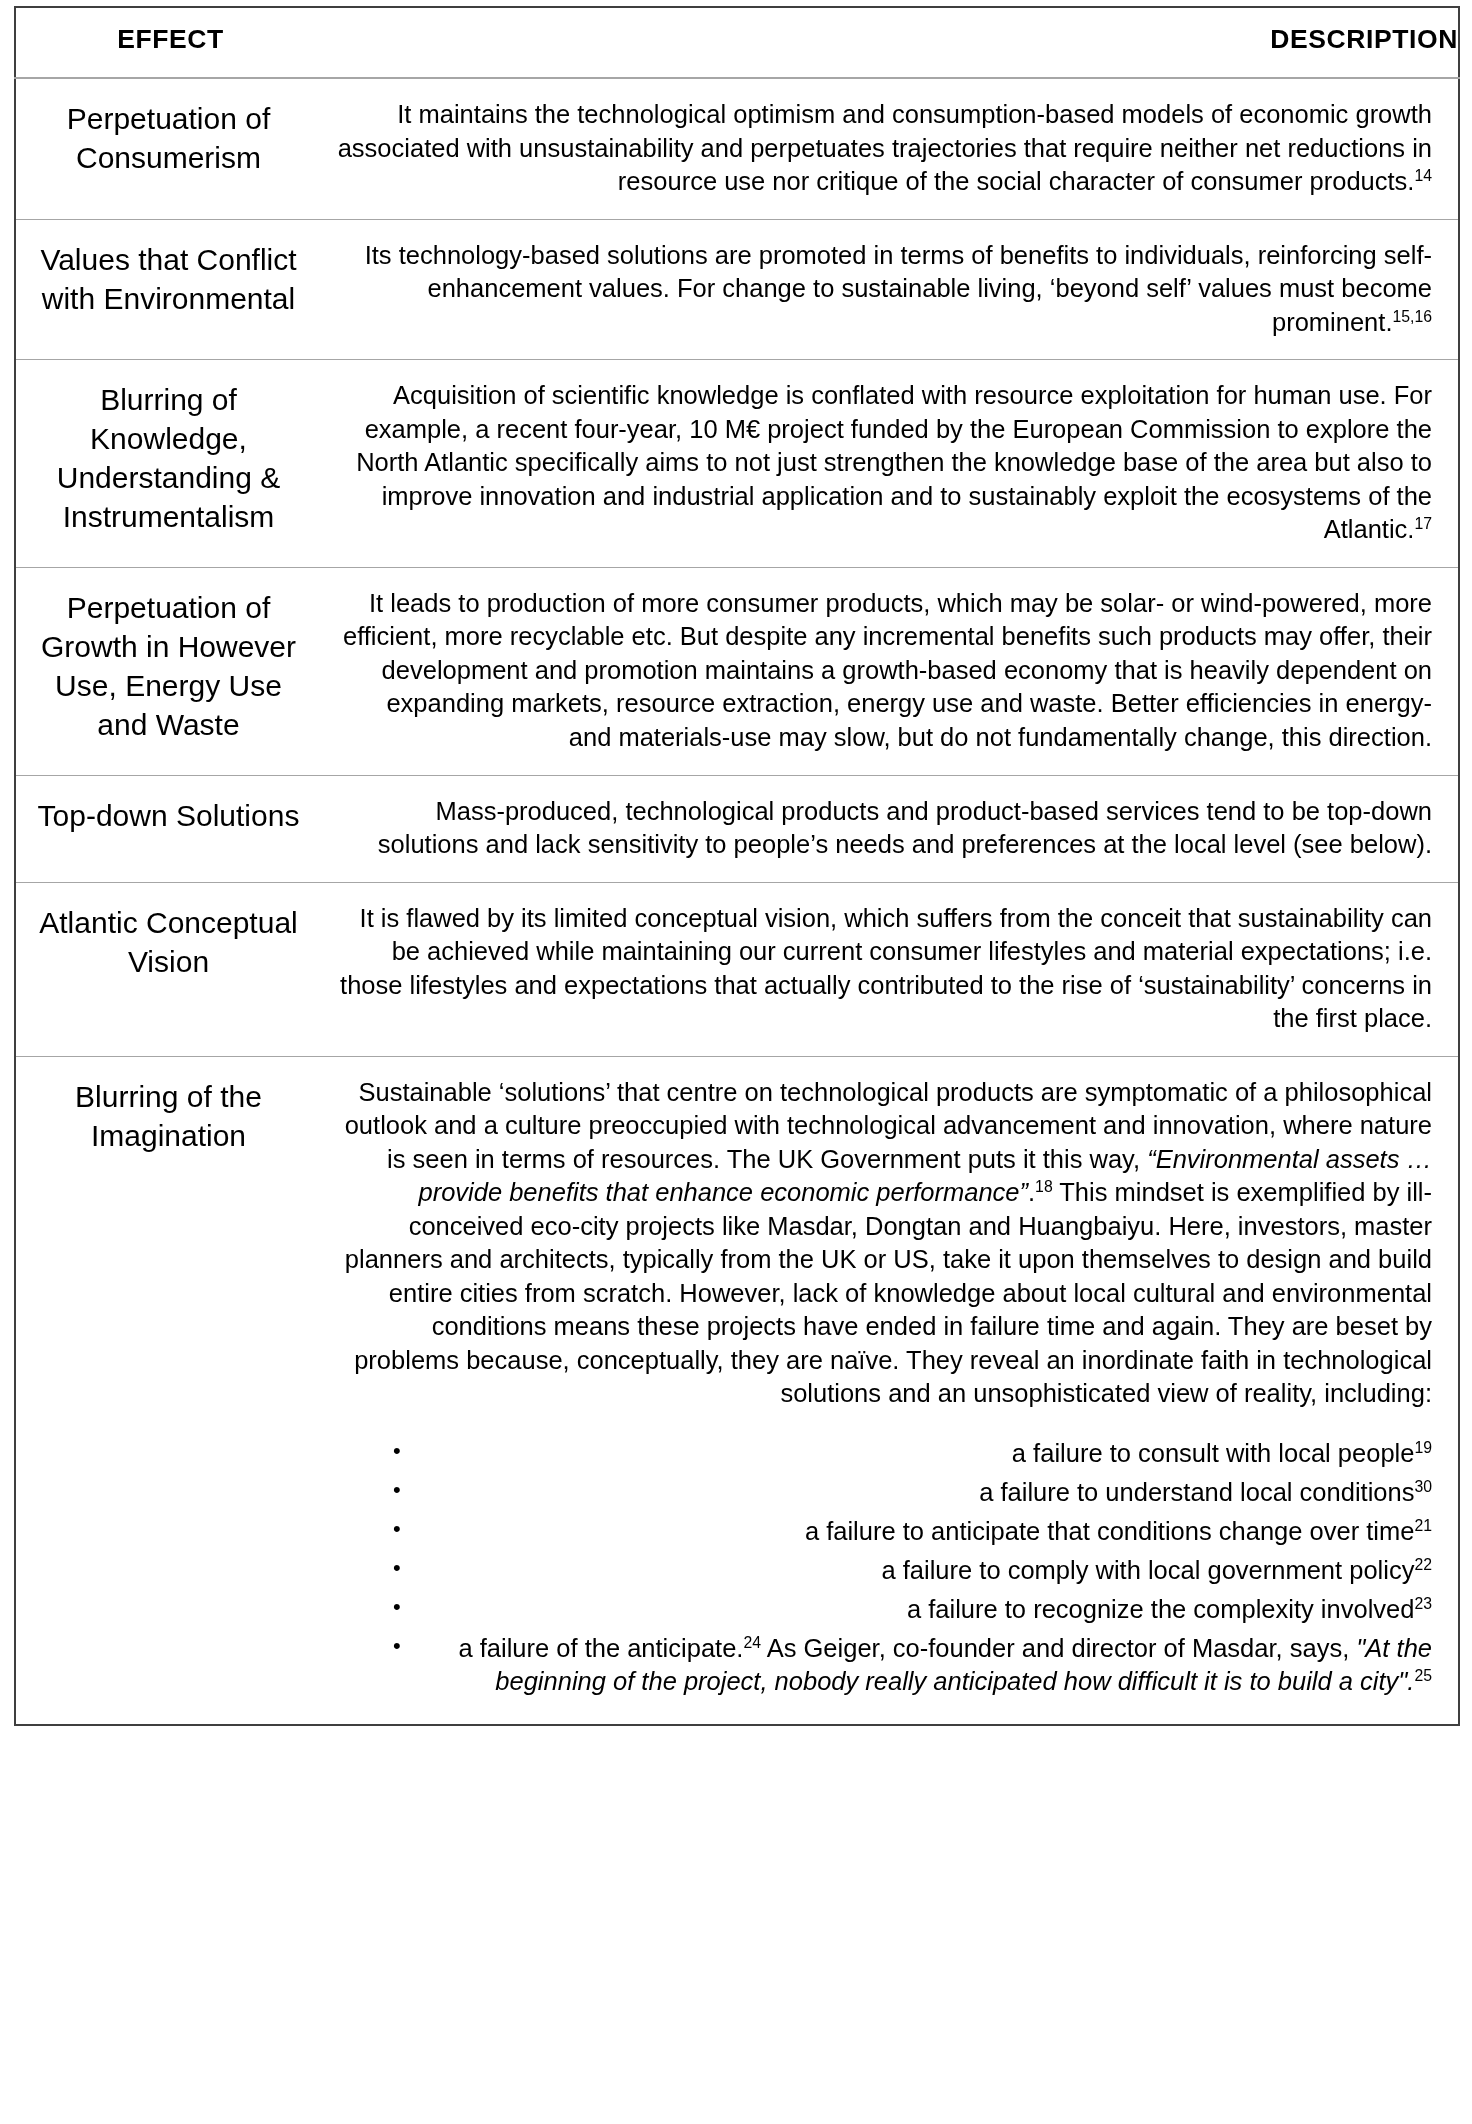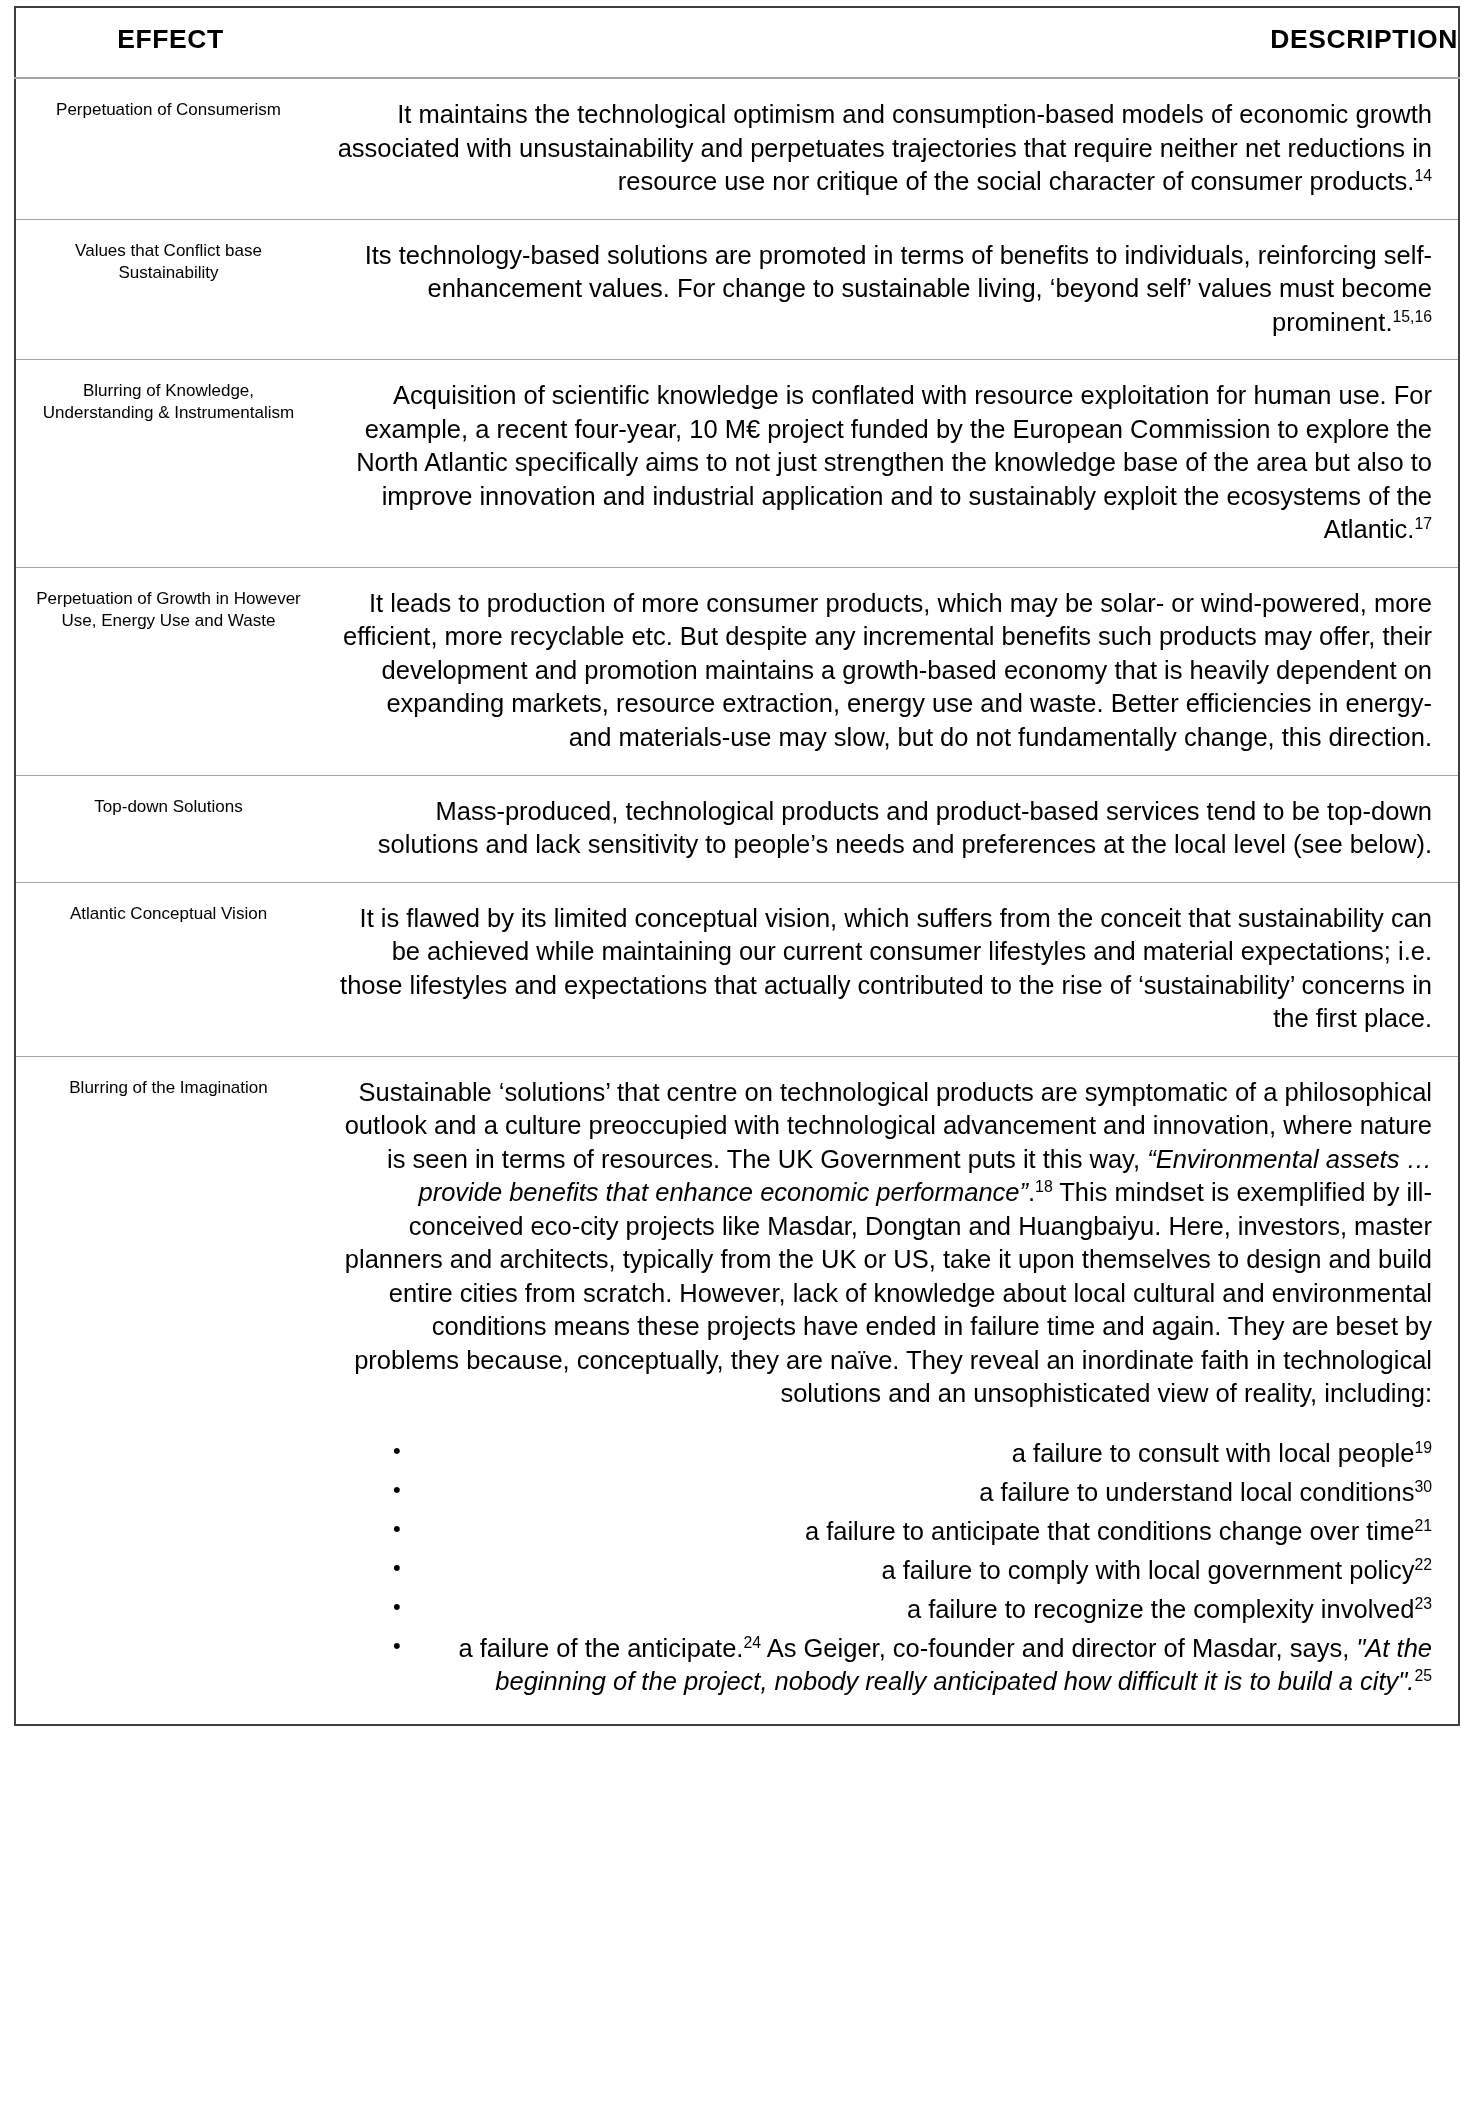--- a/index.html
+++ b/index.html
@@ -50,21 +50,21 @@
 
   tbody tr { vertical-align: top; }
   tbody td {
     border-top: 1.5px solid #a6a6a6;
     padding: 0;
   }
   tbody tr:first-child td { border-top: none; }
 
   td.effect-cell {
     text-align: center;
-    font-size: 17px;
+    font-size: 30px;
     line-height: 1.30;
     padding: 20px 16px 18px 12px;
     vertical-align: top;
     margin-left: 30px;
   }
   td.desc-cell {
     font-size: 25.5px;
     line-height: 1.315;
     padding: 19px 26px 20px 12px;
     vertical-align: top;
@@ -118,21 +118,21 @@
     <tbody>
 
       <tr>
         <td class="effect-cell">Perpetuation of Consumerism</td>
         <td class="desc-cell">
           <p><span>It maintains the technological optimism and consumption-based models of economic growth associated with unsustainability and perpetuates trajectories that require neither net reductions in resource use nor critique of the social character of consumer products.</span><sup>14</sup></p>
         </td>
       </tr>
 
       <tr>
-        <td class="effect-cell">Values that Conflict base Sustainability</td>
+        <td class="effect-cell">Values that Conflict with Environmental</td>
         <td class="desc-cell">
           <p><span>Its technology-based solutions are promoted in terms of benefits to individuals, reinforcing self-enhancement values. For change to sustainable living, ‘beyond self’ values must become prominent.</span><sup>15,16</sup></p>
         </td>
       </tr>
 
       <tr>
         <td class="effect-cell">Blurring of Knowledge, Understanding &amp; Instrumentalism</td>
         <td class="desc-cell">
           <p><span>Acquisition of scientific knowledge is conflated with resource exploitation for human use. For example, a recent four-year, 10 M€ project funded by the European Commission to explore the North Atlantic specifically aims to not just strengthen the knowledge base of the area but also to improve innovation and industrial application and to sustainably exploit the ecosystems of the Atlantic.</span><sup>17</sup></p>
         </td>

